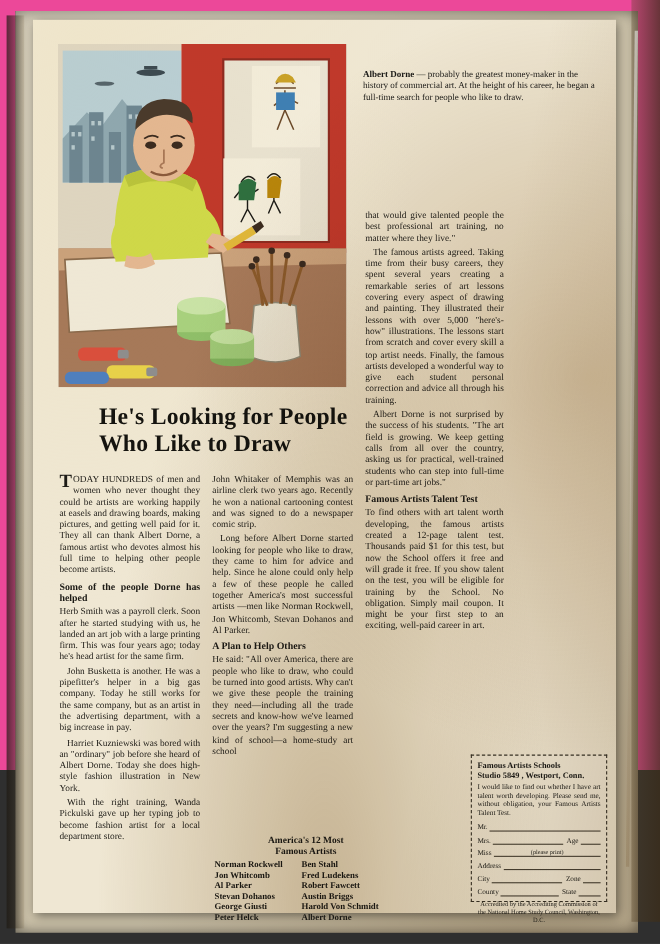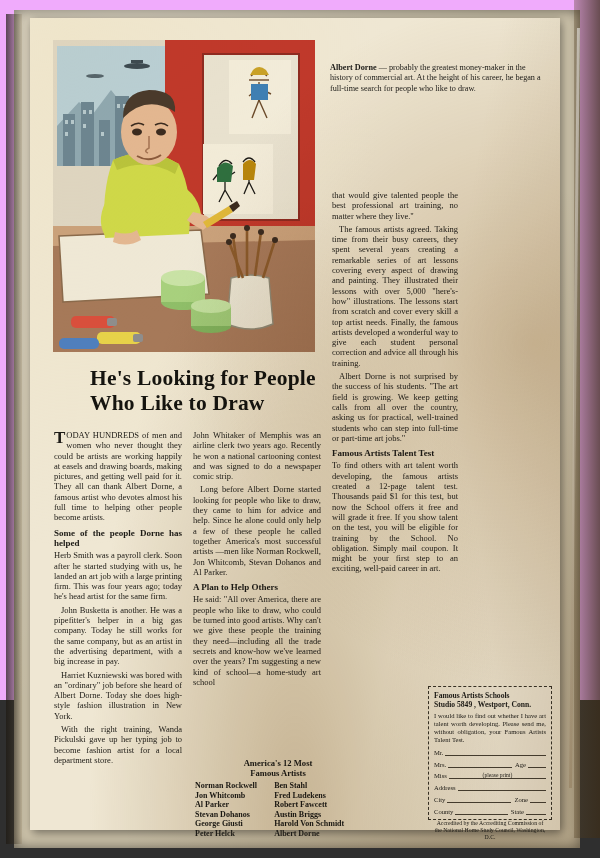--- a/index.html
+++ b/index.html
@@ -1,18 +1,18 @@
 <!DOCTYPE html>
 <html><head>
 <meta charset="utf-8">
 <style>
   html,body{margin:0;padding:0;background:#2f2f2f;}
   body{width:600px;height:858px;overflow:hidden;font-family:"Liberation Serif", serif;}
 
-  .page{position:relative;width:600px;height:700px;background:#f0abfc;}
+  .page{position:relative;width:600px;height:700px;background:#ec4899;}
 
   
   .backing{
     position:absolute;left:14px;top:10px;width:566px;height:838px;
     background:#cfc5ac;
     box-shadow:0 0 14px rgba(0,0,0,.55) inset;
   }
   .backing:after{
     content:"";position:absolute;inset:0;
     background:

